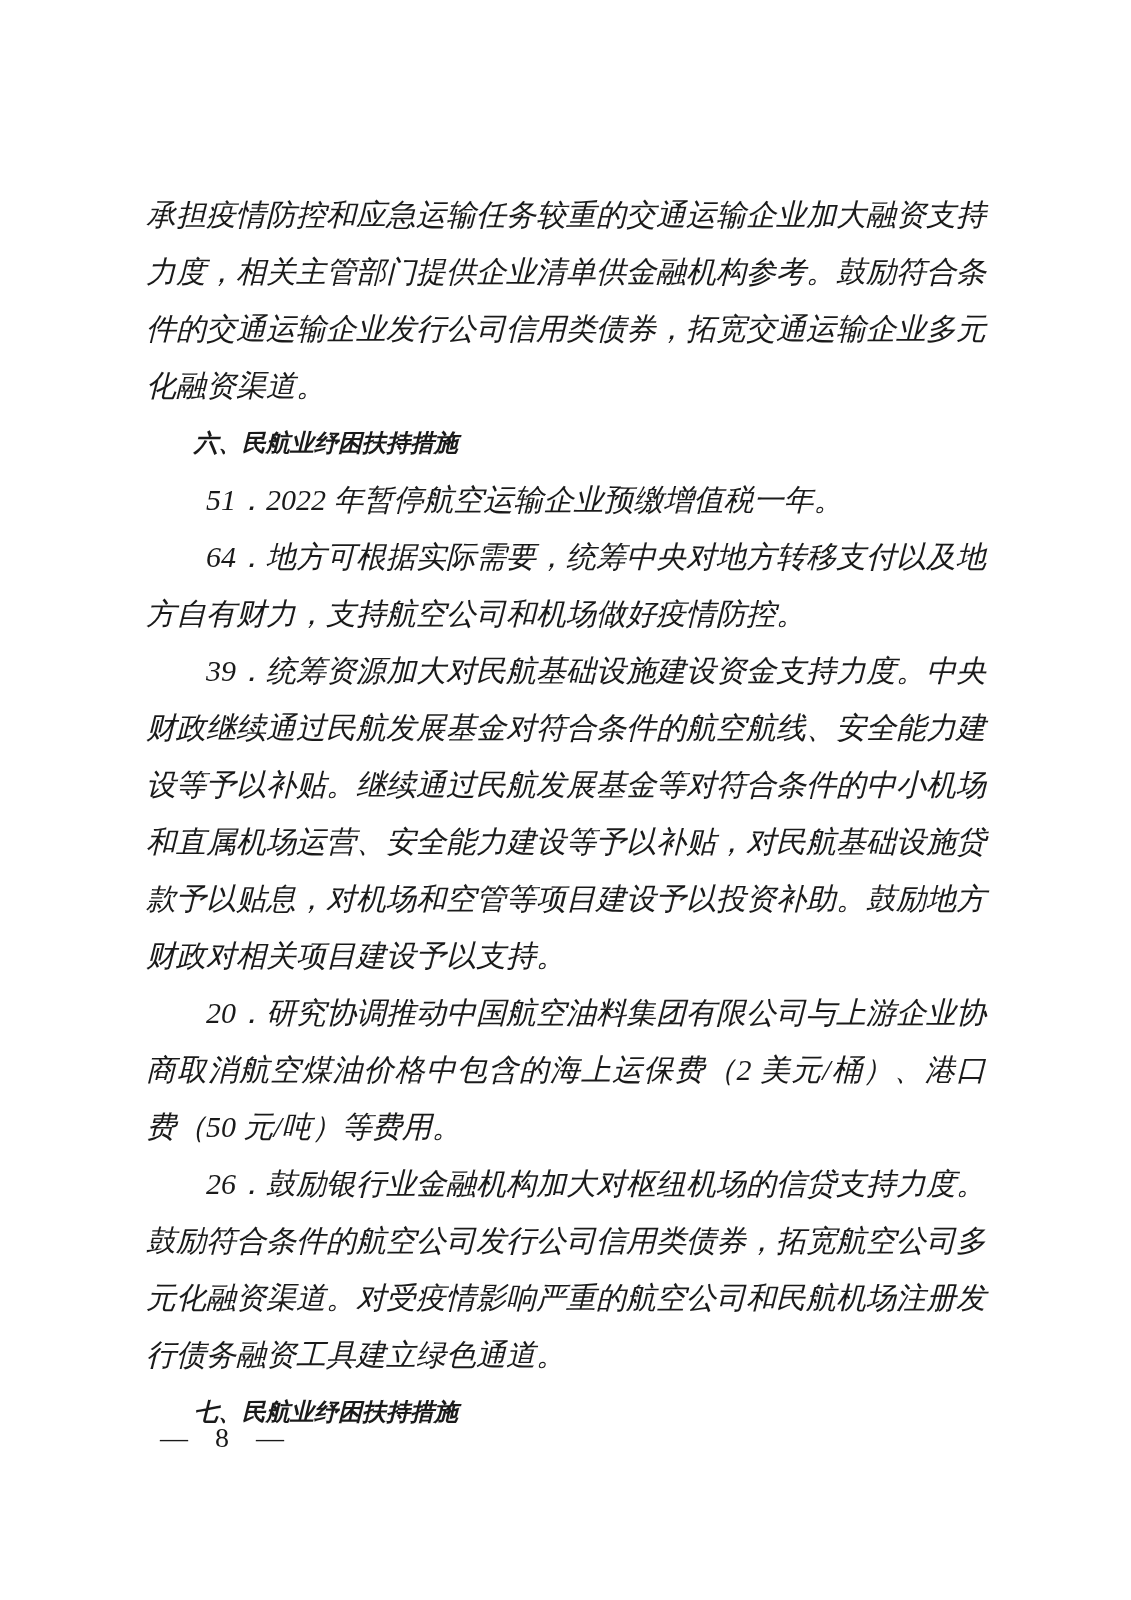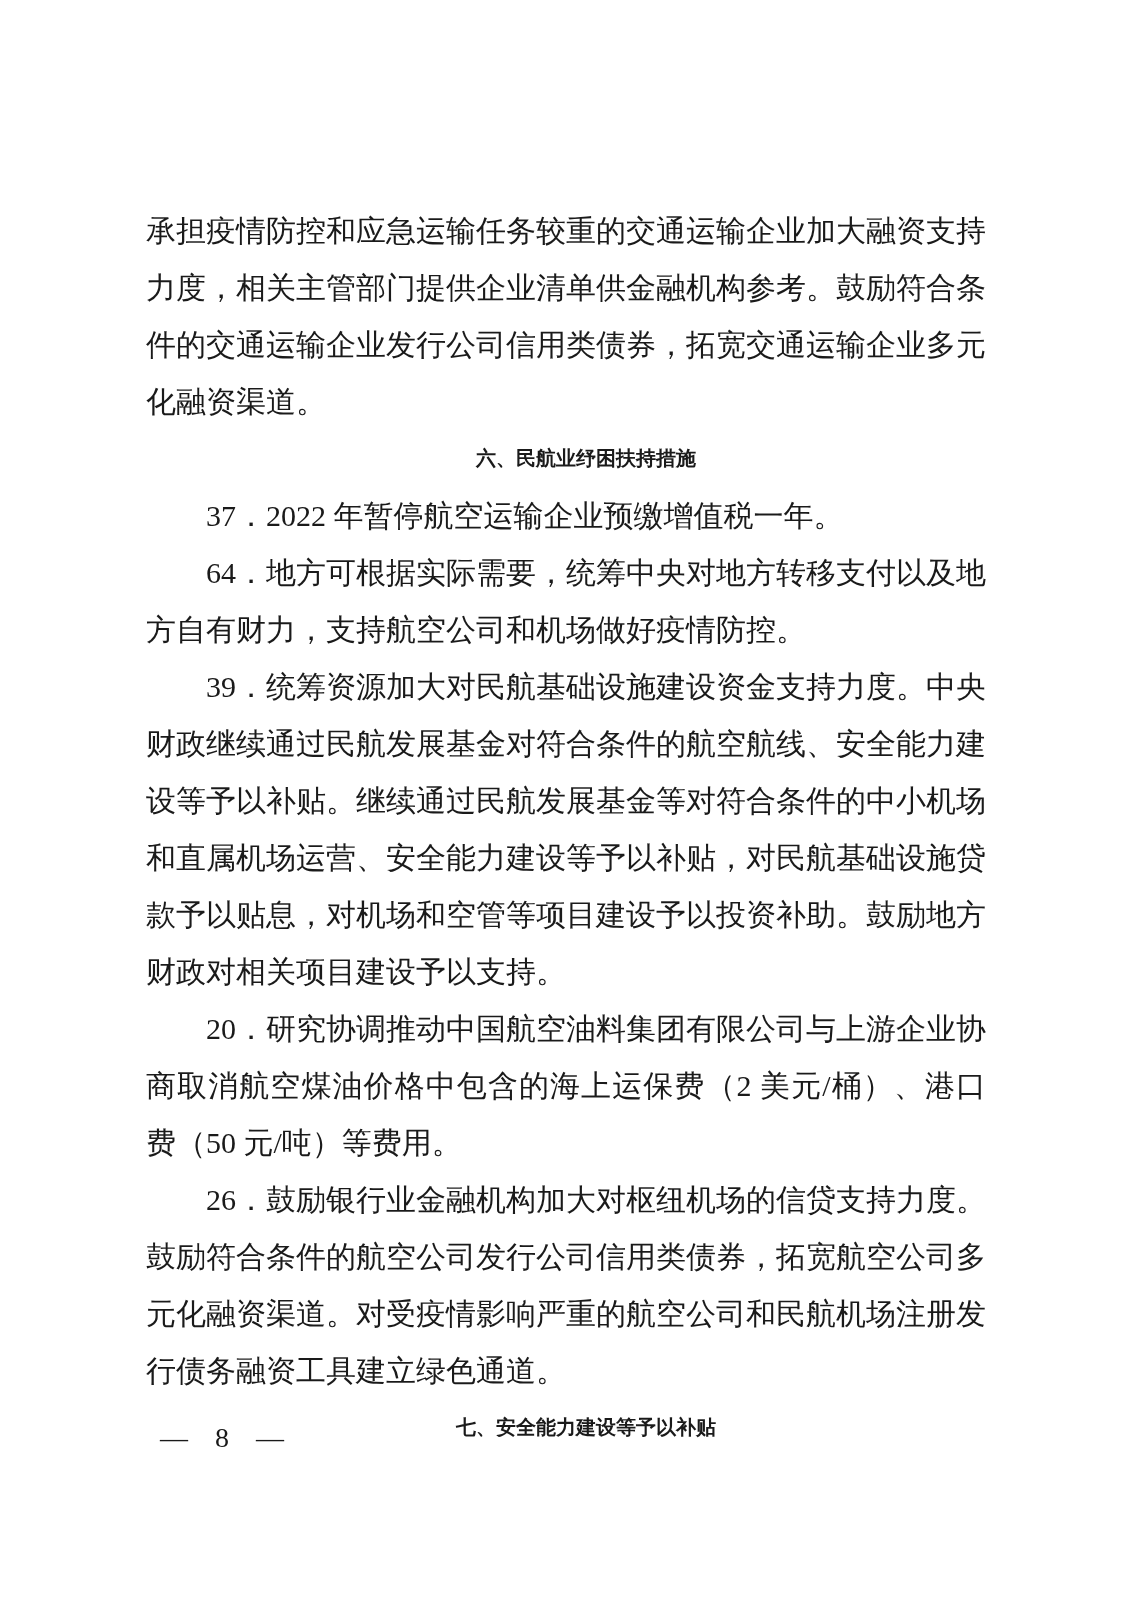--- a/index.html
+++ b/index.html
@@ -16,62 +16,62 @@
     color: #1a1a1a;
   }
   .page {
     position: absolute;
     inset: 0;
     background: #ffffff;
   }
   .content {
     position: absolute;
     left: 146px;
-    top: 202px;
+    top: 186px;
     width: 840px;
+    font-style: italic;
   }
   .body-para {
     margin: 0;
     font-size: 30px;
     line-height: 57px;
     text-align: justify;
     text-align-last: left;
     text-indent: 2em;
     font-weight: normal;
   }
   .no-indent {
     text-indent: 0;
   }
   .heading {
     margin: 0;
-    font-size: 20px;
+    font-size: 24px;
     line-height: 57px;
     font-weight: bold;
     font-family: "Liberation Sans", "DejaVu Sans", sans-serif;
     text-indent: 2em;
-    text-align: center;
   }
   .footer {
     position: absolute;
     left: 160px;
     top: 1418px;
     font-size: 28px;
     line-height: 40px;
     letter-spacing: 10px;
     color: #1a1a1a;
   }
 </style>
 </head>
 <body>
 
 <div class="page">
   <div class="content">
     <p class="body-para no-indent">承担疫情防控和应急运输任务较重的交通运输企业加大融资支持力度，相关主管部门提供企业清单供金融机构参考。鼓励符合条件的交通运输企业发行公司信用类债券，拓宽交通运输企业多元化融资渠道。</p>
     <h2 class="heading">六、民航业纾困扶持措施</h2>
-    <p class="body-para">37．2022 年暂停航空运输企业预缴增值税一年。</p>
+    <p class="body-para">51．2022 年暂停航空运输企业预缴增值税一年。</p>
     <p class="body-para">64．地方可根据实际需要，统筹中央对地方转移支付以及地方自有财力，支持航空公司和机场做好疫情防控。</p>
     <p class="body-para">39．统筹资源加大对民航基础设施建设资金支持力度。中央财政继续通过民航发展基金对符合条件的航空航线、安全能力建设等予以补贴。继续通过民航发展基金等对符合条件的中小机场和直属机场运营、安全能力建设等予以补贴，对民航基础设施贷款予以贴息，对机场和空管等项目建设予以投资补助。鼓励地方财政对相关项目建设予以支持。</p>
     <p class="body-para">20．研究协调推动中国航空油料集团有限公司与上游企业协商取消航空煤油价格中包含的海上运保费（2 美元/桶）、港口费（50 元/吨）等费用。</p>
     <p class="body-para">26．鼓励银行业金融机构加大对枢纽机场的信贷支持力度。鼓励符合条件的航空公司发行公司信用类债券，拓宽航空公司多元化融资渠道。对受疫情影响严重的航空公司和民航机场注册发行债务融资工具建立绿色通道。</p>
-    <h2 class="heading">七、安全能力建设等予以补贴</h2>
+    <h2 class="heading">七、民航业纾困扶持措施</h2>
   </div>
   <div class="footer">— 8 —</div>
 </div>
 
 </body></html>

